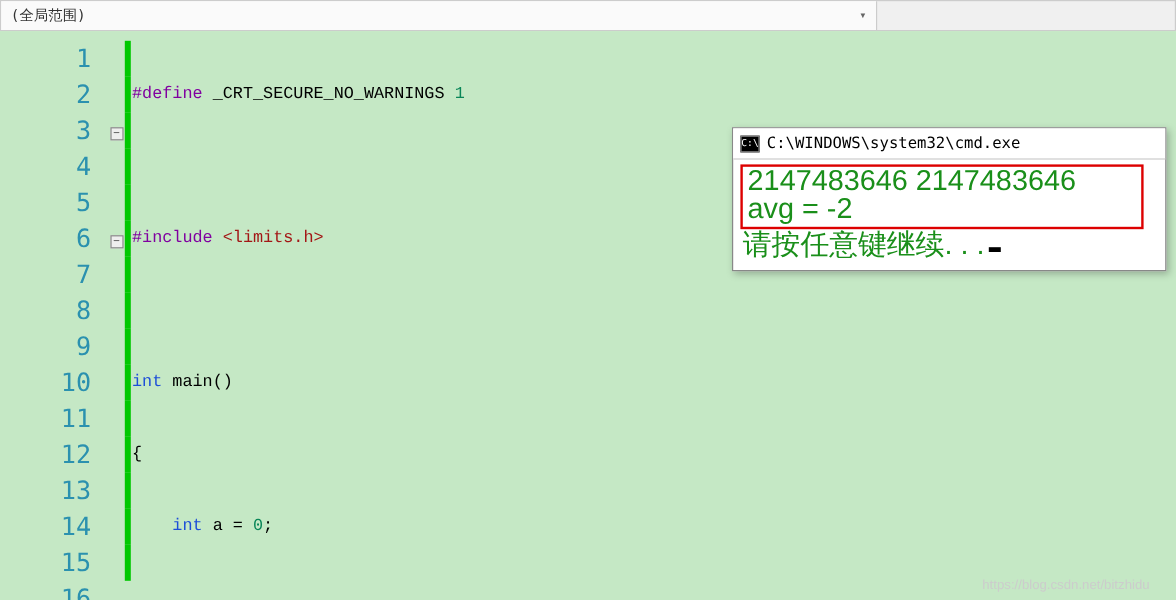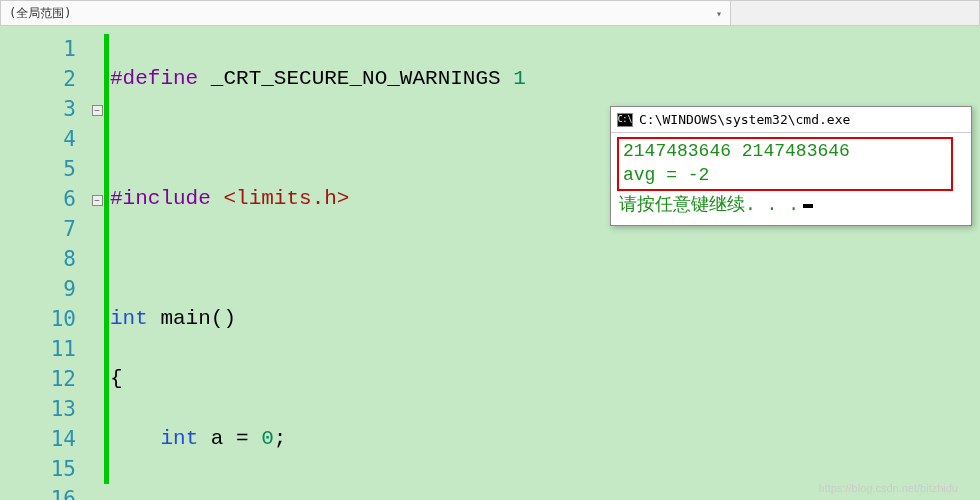--- a/index.html
+++ b/index.html
@@ -78,21 +78,21 @@
       background: #c5e8c5;
       padding-top: 8px;
       line-height: 30px;
     }
     .change-bar div { height: 30px; }
     .changed { background: #00c800; width: 5px; }
     .code {
       flex: 1;
       padding-top: 8px;
       font-family: Consolas, "Courier New", monospace;
-      font-size: 21px;
+      font-size: 14px;
       line-height: 30px;
       background: #c5e8c5;
       white-space: pre;
       color: #000;
     }
     .kw-blue { color: #1d4ed8; }
     .kw-purple { color: #8000a0; }
     .inc { color: #a31515; }
     .num { color: #098658; }
     .cmd-window {
@@ -122,22 +122,22 @@
       color: #fff;
       font-size: 8px;
       display: inline-flex;
       align-items: center;
       justify-content: center;
       margin-right: 6px;
       border: 1px solid #888;
     }
     .cmd-body {
       padding: 6px 20px 8px 8px;
-      font-family: Liberation Mono, monospace;
-      font-size: 18px;
+      font-family: Liberation Sans, sans-serif;
+      font-size: 24px;
       line-height: 24px;
       color: #1a8f1a;
       min-height: 70px;
     }
     .cmd-highlight-box {
       border: 2px solid #d00;
       padding: 0 4px 2px 4px;
       margin: -2px -2px 2px -2px;
     }
     .cursor-block {

